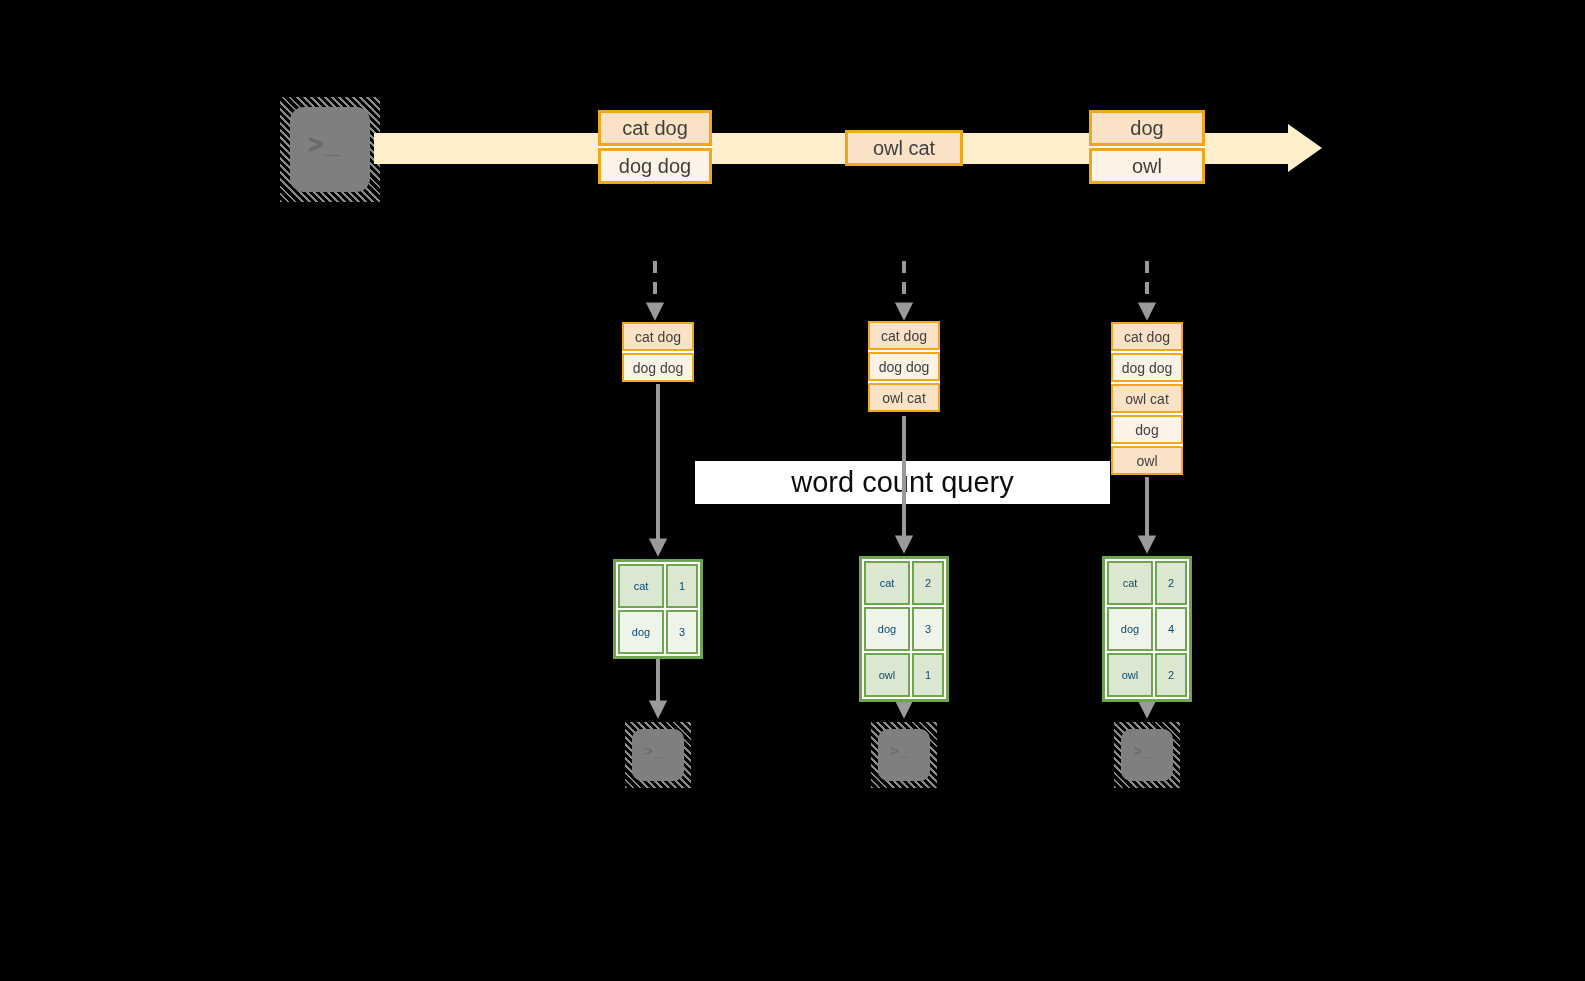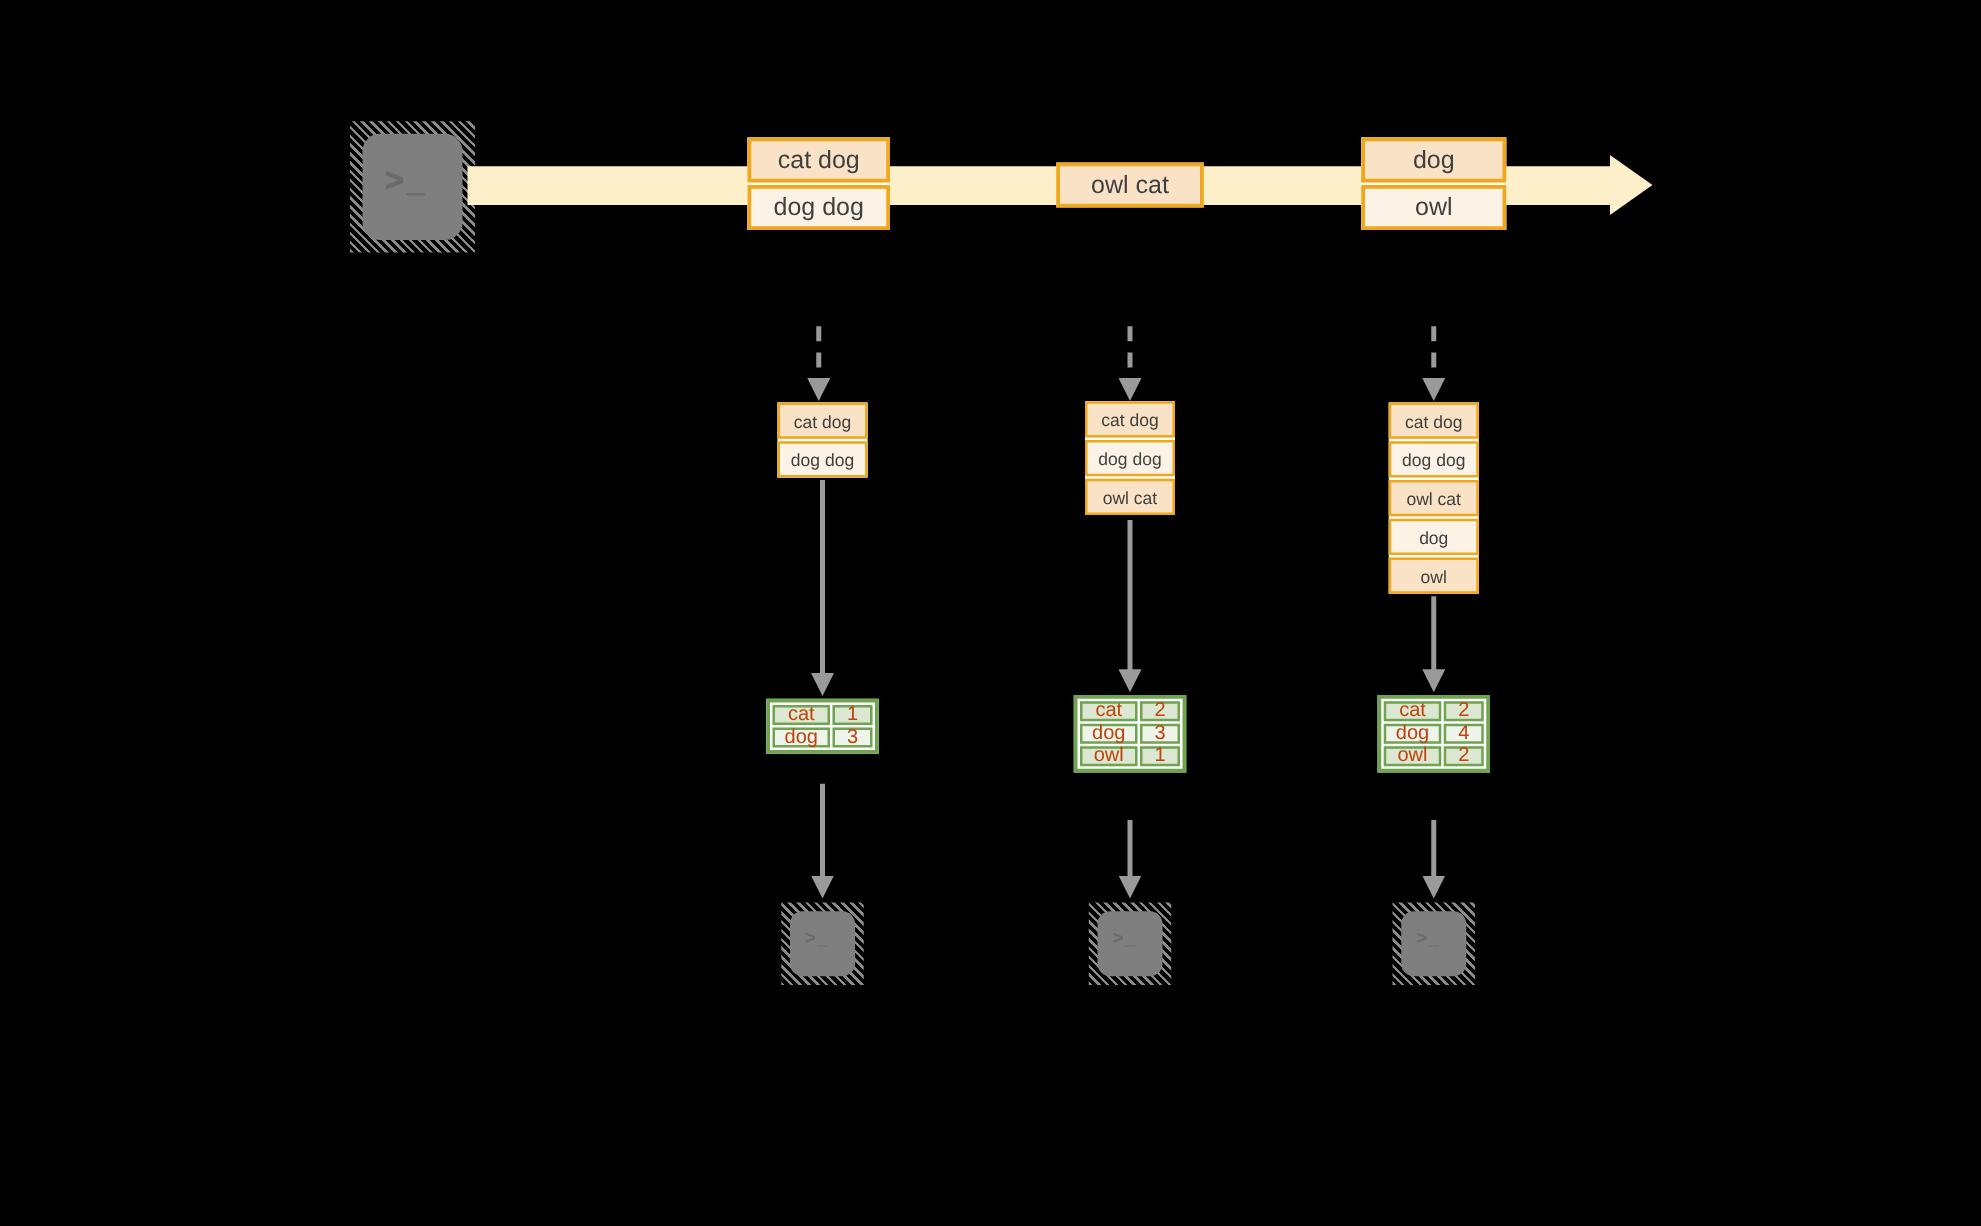--- a/index.html
+++ b/index.html
@@ -43,22 +43,22 @@
   
   .buf{position:absolute;width:72px;display:flex;flex-direction:column;gap:2px;background:#fff;z-index:3}
   .buf .row{height:29px;border:2px solid var(--orange);display:flex;align-items:center;justify-content:center;
     font-size:14px;color:var(--ink)}
   .fa{background:var(--peach)}
   .fb{background:var(--cream)}
 
   
   .tbl{position:absolute;background:#fff;border:3px solid var(--green);padding:2px;
     display:grid;grid-template-columns:46px 32px;gap:2px;z-index:3}
-  .tbl .cell{border:2px solid var(--green);height:16px;display:flex;align-items:center;justify-content:center;
-    font-size:16px;color:#c2410c}
+  .tbl .cell{border:2px solid var(--green);height:44px;display:flex;align-items:center;justify-content:center;
+    font-size:11px;color:#0c4a6e}
   .ga{background:var(--gfillA)}
   .gb{background:var(--gfillB)}
 
   
   .qband{position:absolute;left:695px;top:461px;width:415px;height:43px;background:#ffffff;z-index:2;
     display:flex;align-items:center;justify-content:center;font-size:29px;color:#0d0d0d}
 
   .overlay{position:absolute;left:0;top:0;z-index:2}
 </style>
 </head>
@@ -80,20 +80,21 @@
     <div class="row fb">dog dog</div>
   </div>
   <div class="evt" style="left:845px;top:130px;width:118px">
     <div class="row fa">owl cat</div>
   </div>
   <div class="evt" style="left:1089px;top:110px;width:116px">
     <div class="row fa">dog</div>
     <div class="row fb">owl</div>
   </div>
 
+  <div class="qband">word count query</div>
 
   <svg class="overlay" width="1585" height="981">
     <defs>
       <marker id="ah" markerUnits="strokeWidth" markerWidth="4.6" markerHeight="4.6" refX="0.4" refY="2.3" orient="auto">
         <path d="M0,0 L4.6,2.3 L0,4.6 Z" fill="#9A9A9A"></path>
       </marker>
     </defs>
     <line x1="655" y1="261" x2="655" y2="304" stroke="#9A9A9A" stroke-width="4" stroke-dasharray="12 9" marker-end="url(#ah)"></line>
     <line x1="904" y1="261" x2="904" y2="304" stroke="#9A9A9A" stroke-width="4" stroke-dasharray="12 9" marker-end="url(#ah)"></line>
     <line x1="1147" y1="261" x2="1147" y2="304" stroke="#9A9A9A" stroke-width="4" stroke-dasharray="12 9" marker-end="url(#ah)"></line>

